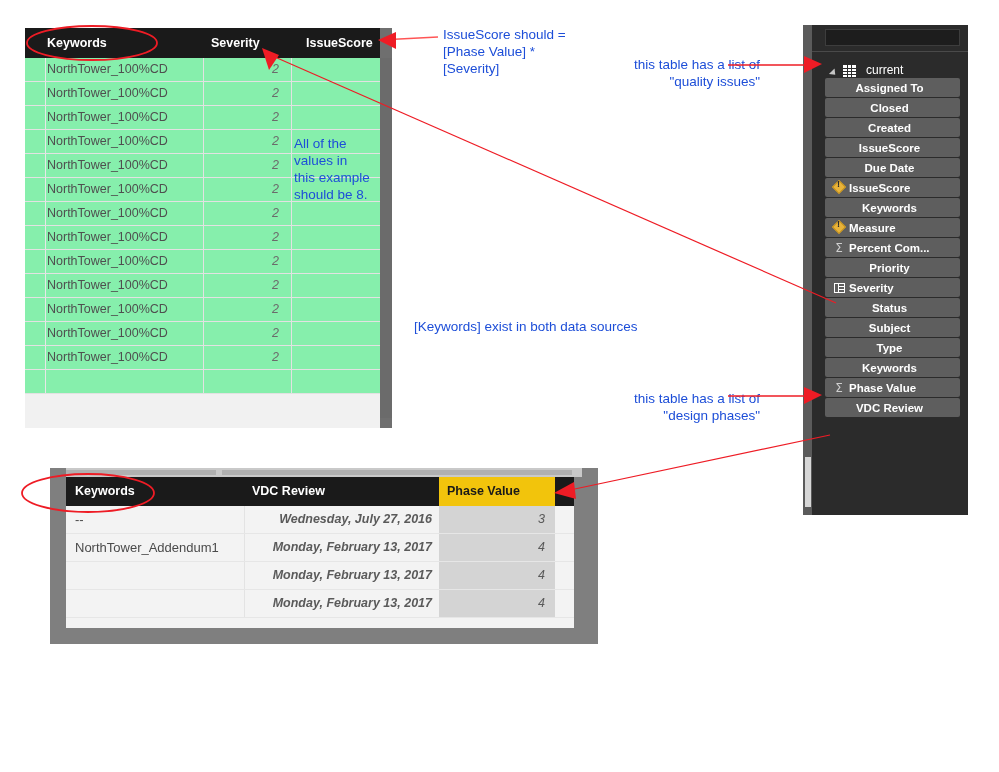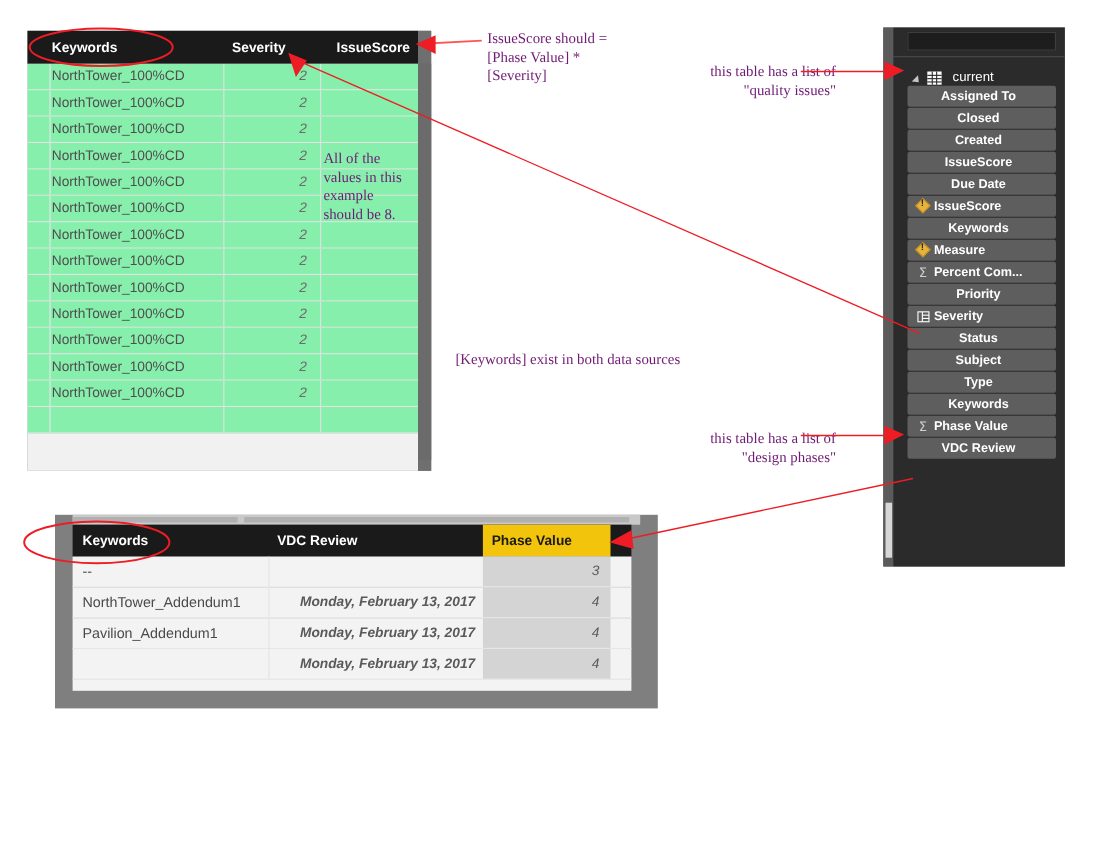--- a/index.html
+++ b/index.html
@@ -226,22 +226,22 @@
     background:#5e5e5e;
   }
   .icon-tbl:after{
     content:"";position:absolute;left:5px;top:1px;width:5px;height:2px;
     box-shadow:0 3px 0 0 #5e5e5e, 0 6px 0 0 #5e5e5e;
     background:#5e5e5e;
   }
 
   
   .anno{
-    position:absolute;color:#701a75;font-size:13.5px;line-height:17px;
-    font-family:Liberation Serif, serif;white-space:pre-line;
+    position:absolute;color:#1d4ed8;font-size:13.5px;line-height:17px;
+    font-family:Liberation Sans, sans-serif;white-space:pre-line;
   }
   .anno.ra{text-align:right;}
   #svg-overlay{
     position:absolute;left:0;top:0;width:999px;height:772px;
     pointer-events:none;
   }
 </style>
 </head>
 <body>
 
@@ -378,30 +378,30 @@
   <div class="t2-inner">
     <div class="t2-header">
       <span class="hcell hc2-keywords">Keywords</span>
       <span class="hcell hc2-vdc">VDC Review</span>
       <span class="hcell hc2-phase">Phase Value</span>
     </div>
     <div id="t2-body">
         <div class="r2">
           <div class="k">--</div>
           <div class="sep-a"></div>
+          <div class="v">Wednesday, July 27, 2016</div>
           <div class="p">3</div>
         </div>
         <div class="r2">
           <div class="k">NorthTower_Addendum1</div>
           <div class="sep-a"></div>
           <div class="v">Monday, February 13, 2017</div>
           <div class="p">4</div>
         </div>
         <div class="r2">
-          <div class="k">Pavilion_Addendum1</div>
           <div class="sep-a"></div>
           <div class="v">Monday, February 13, 2017</div>
           <div class="p">4</div>
         </div>
         <div class="r2">
           <div class="sep-a"></div>
           <div class="v">Monday, February 13, 2017</div>
           <div class="p">4</div>
         </div>
       </div>

